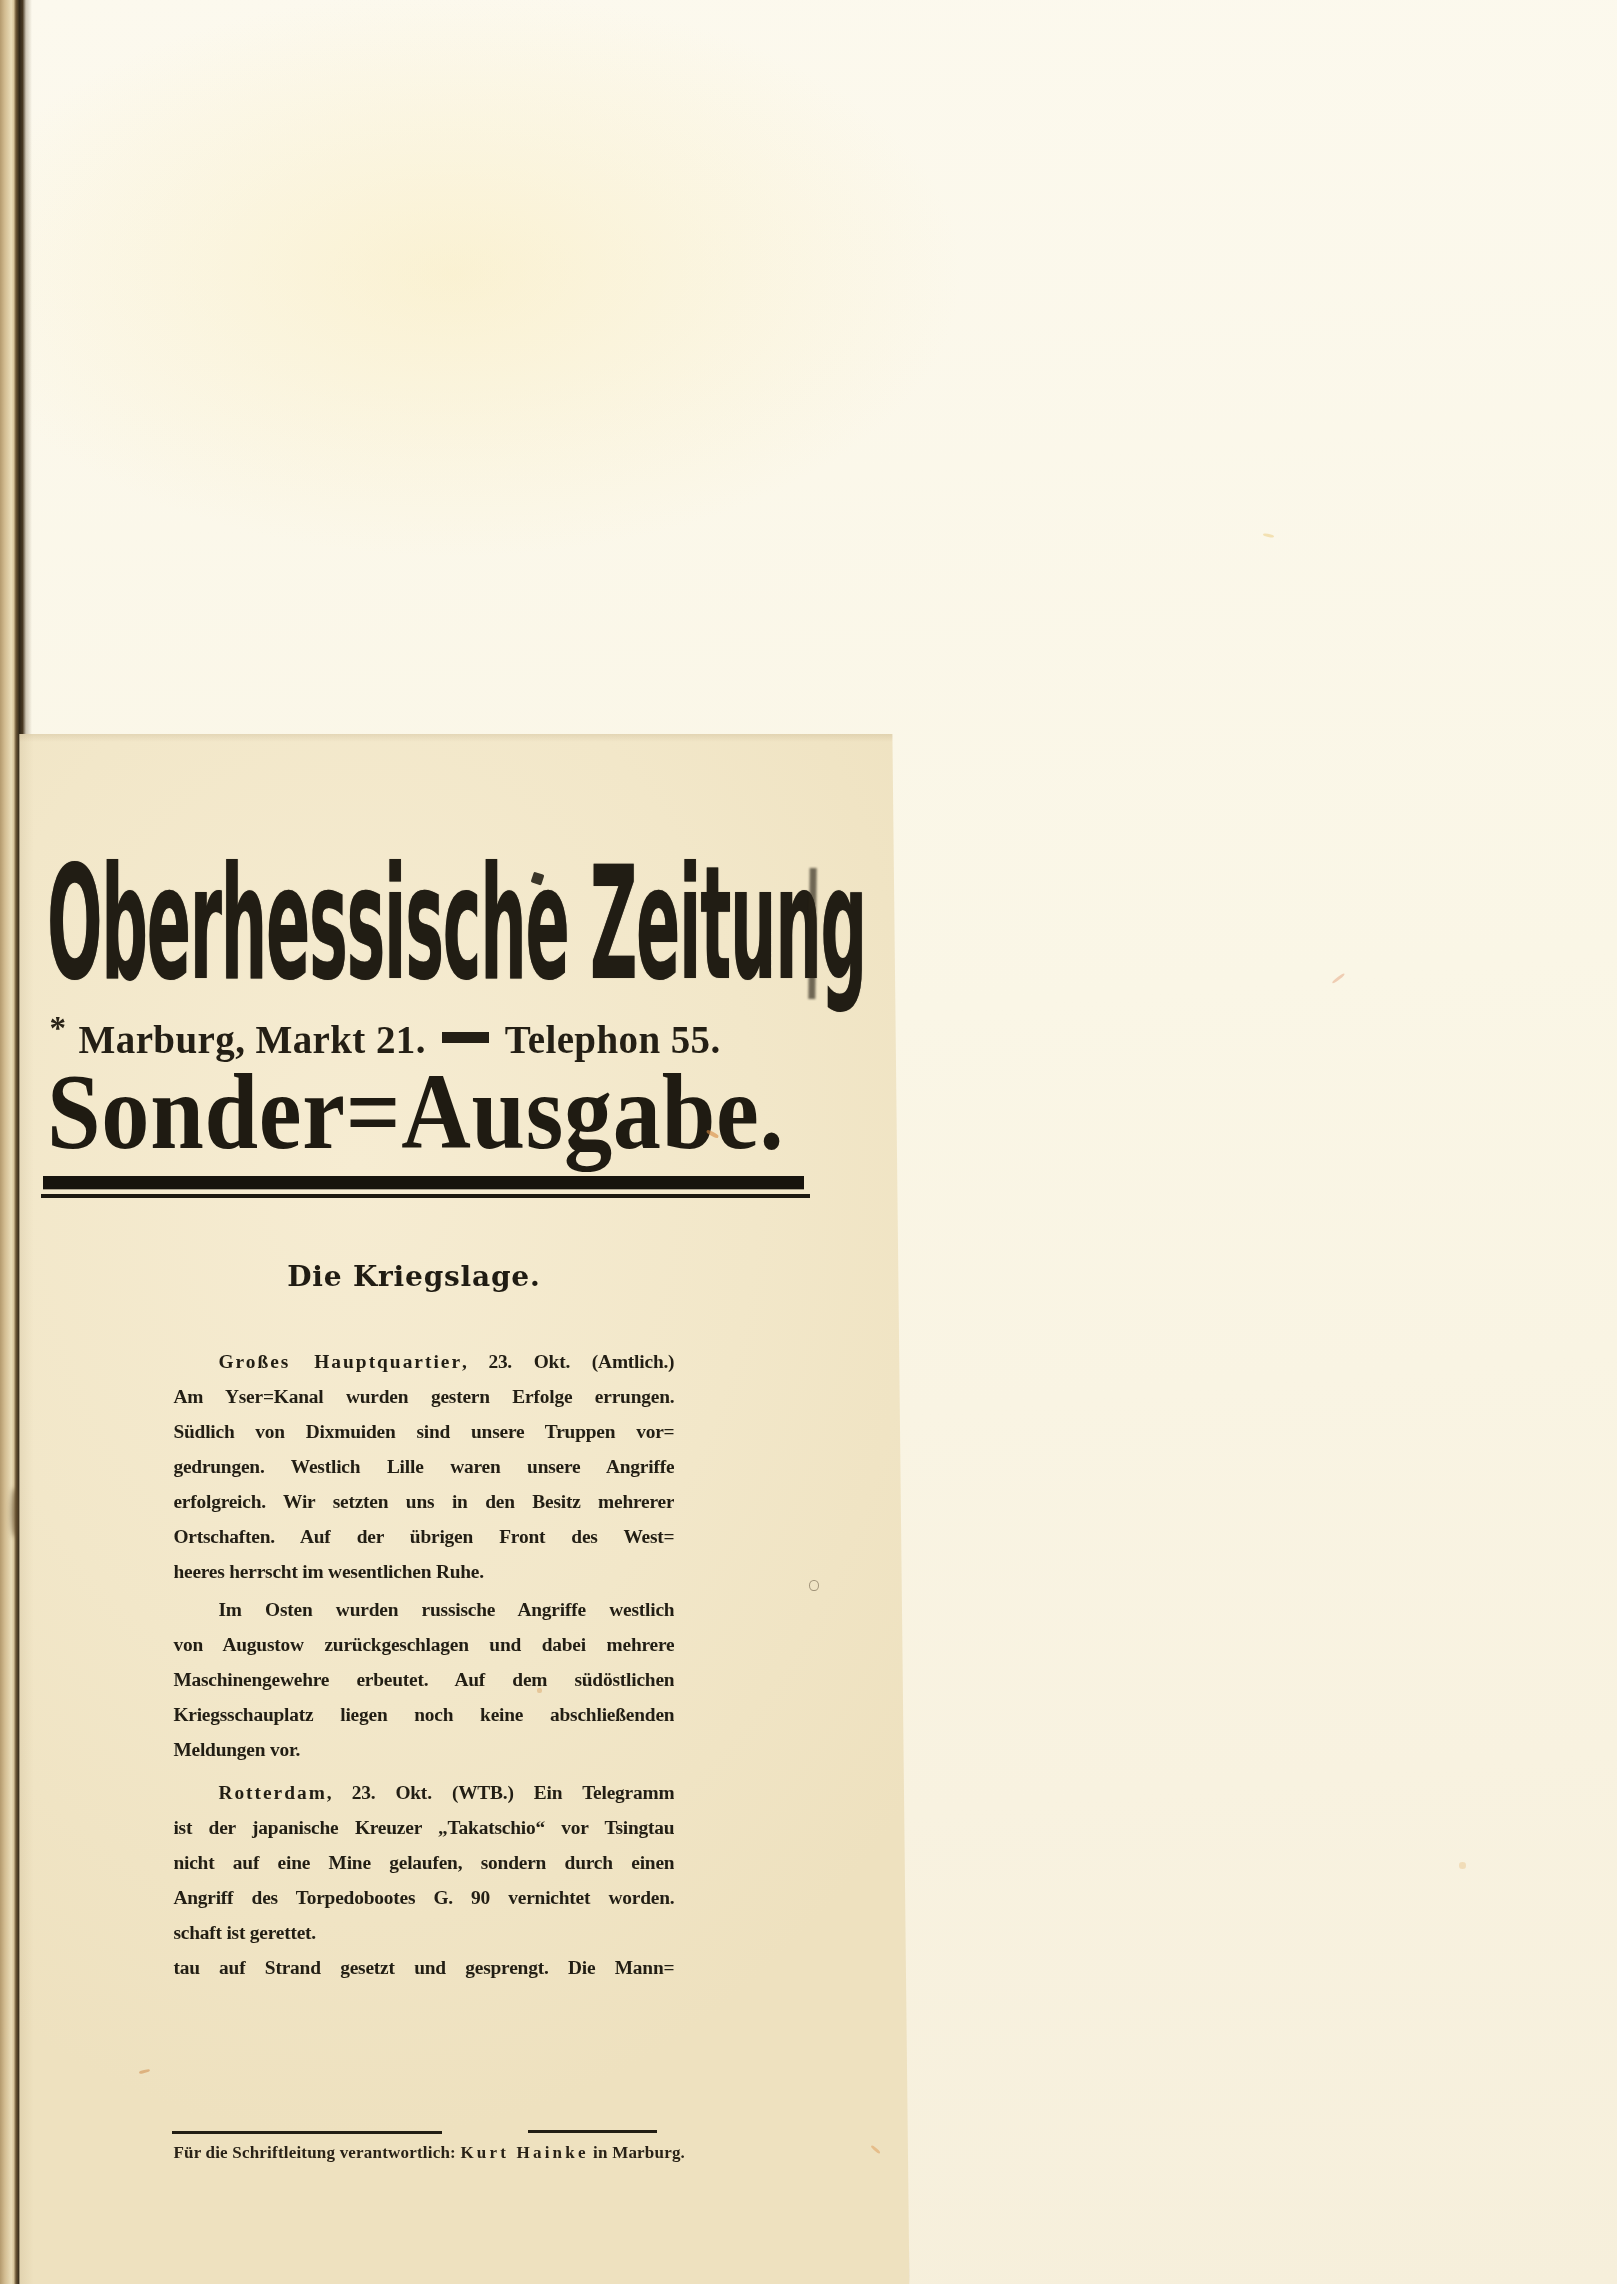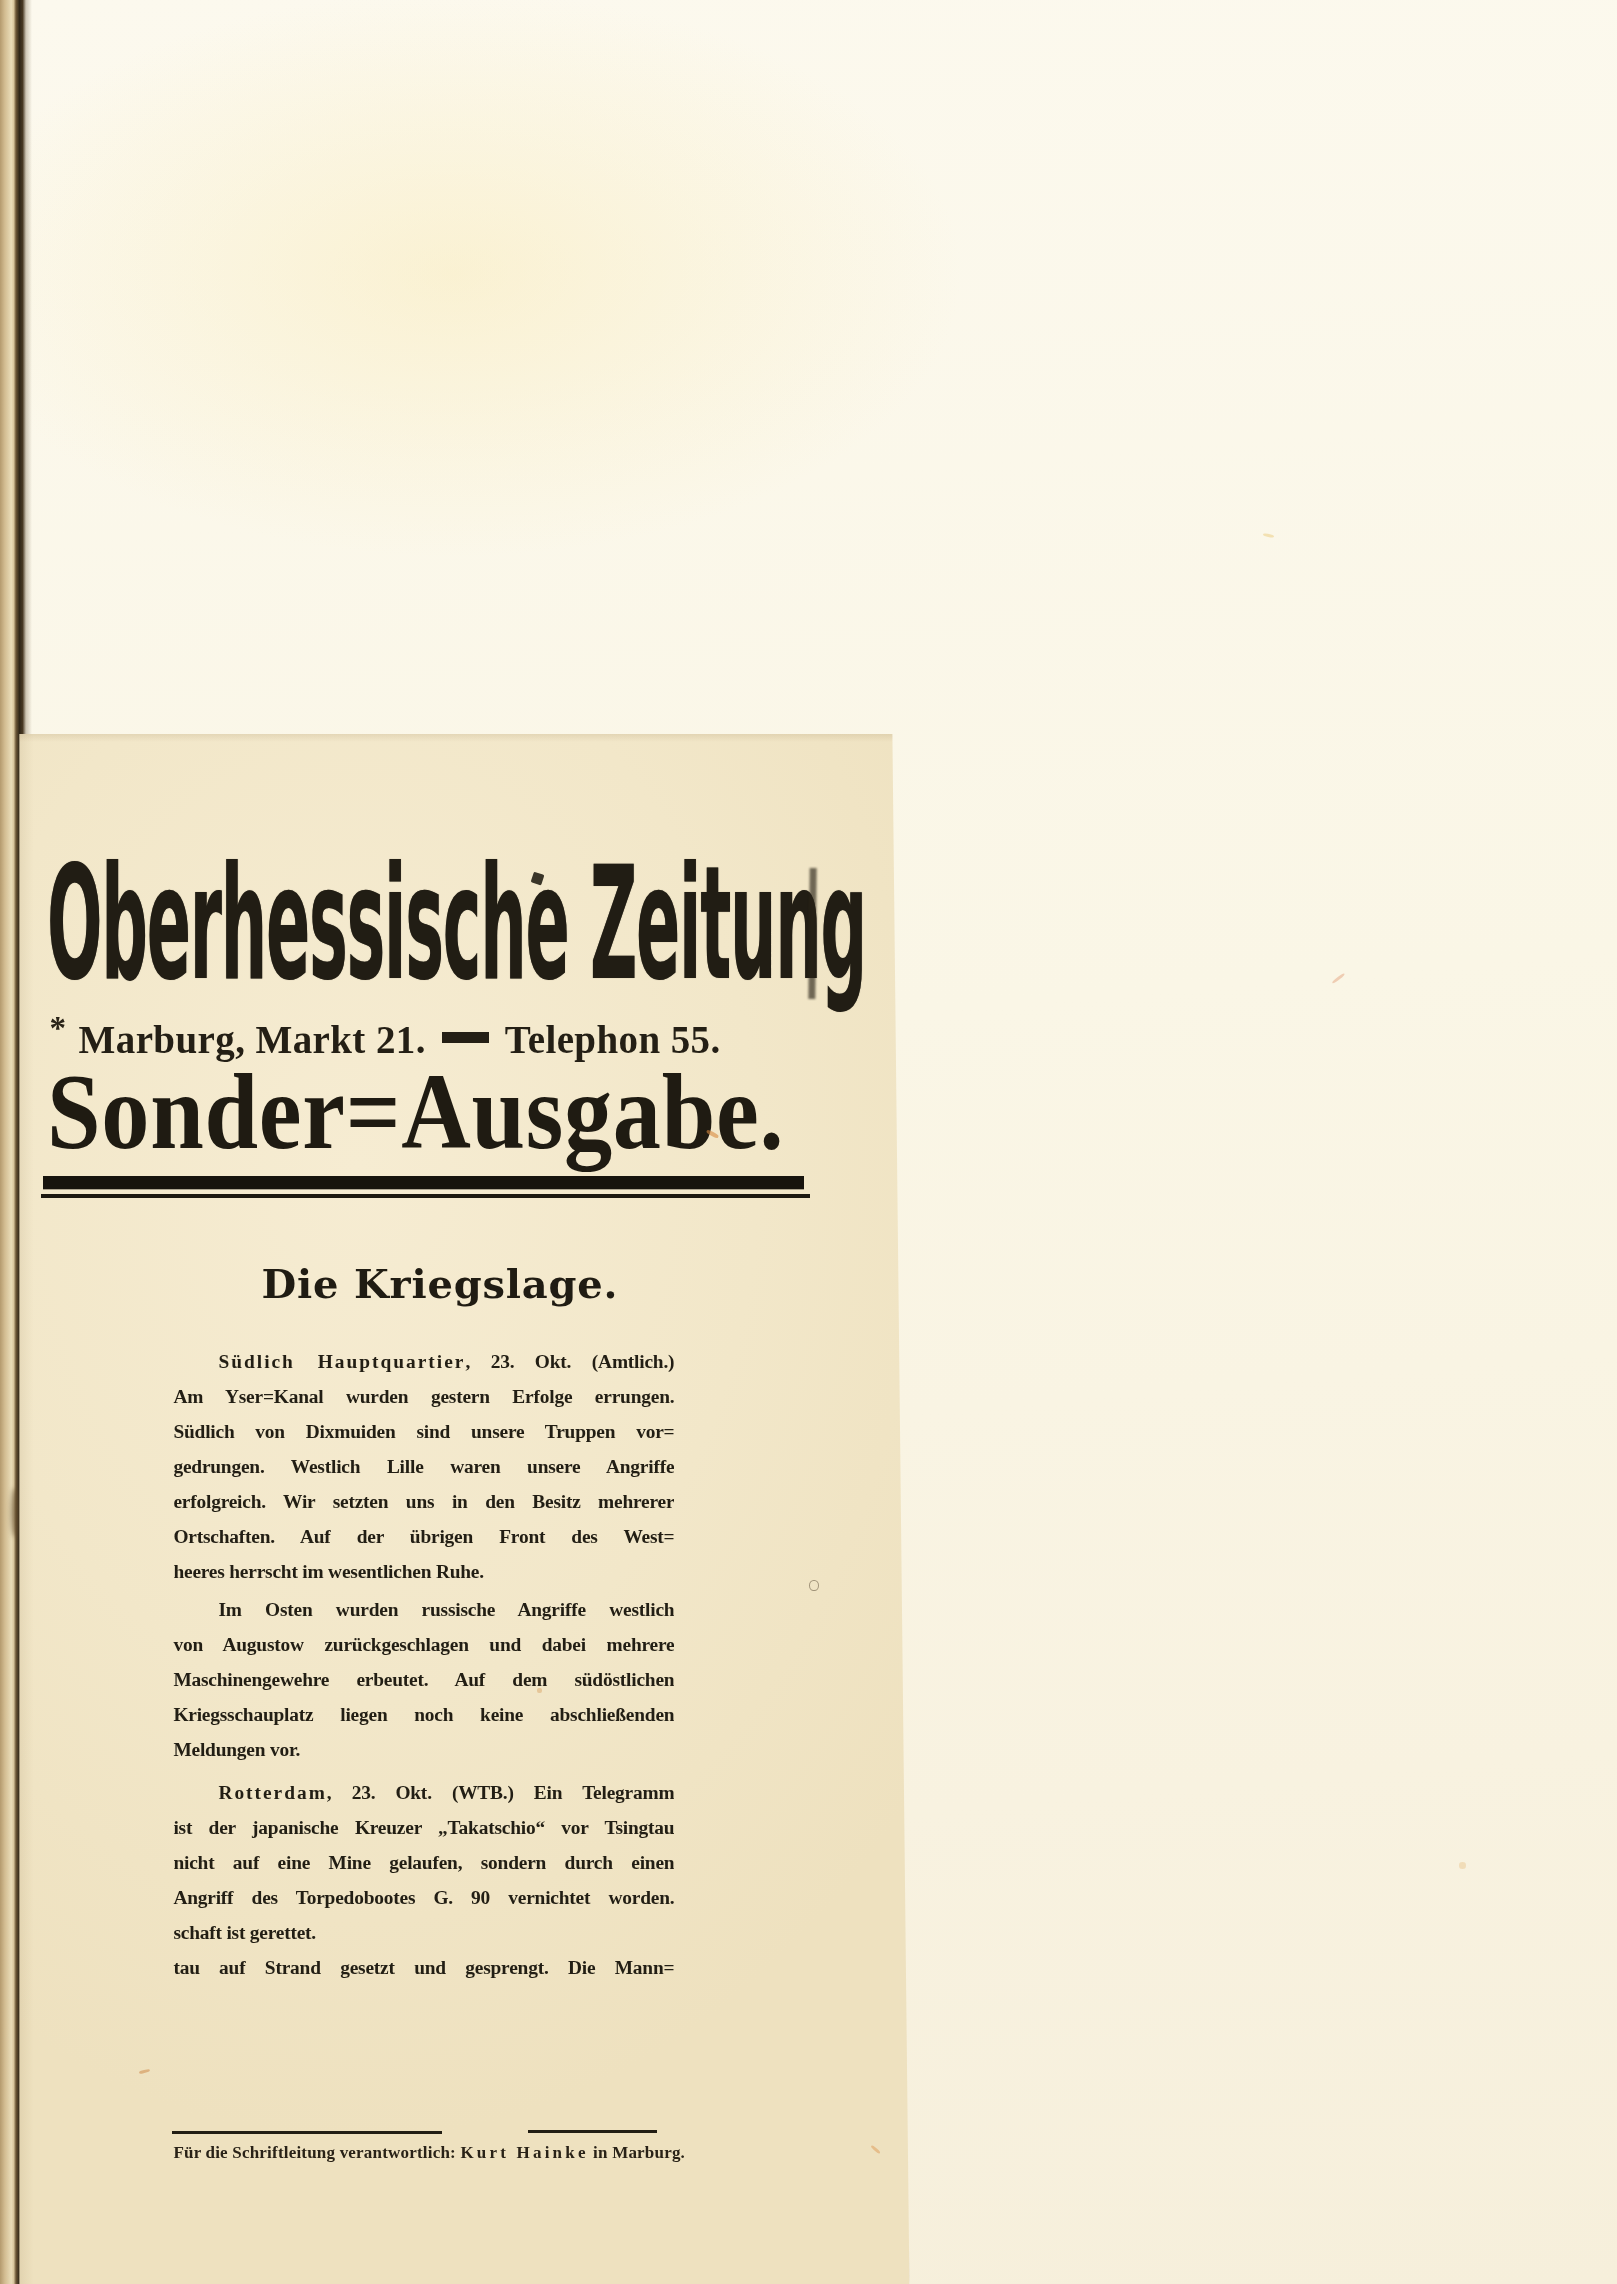--- a/index.html
+++ b/index.html
@@ -63,22 +63,22 @@
   .edition { position:absolute; left:27.5px; top:325px; white-space:nowrap;
     font-family:"Liberation Serif", serif; font-weight:700; font-size:107px; line-height:107px;
     letter-spacing:0.8px; color:#1f1b12; transform:scaleX(0.9); transform-origin:left top; }
 
   
   .rule-thick { position:absolute; left:24px; top:442px; width:761px; height:13px; background:#17140d;
     box-shadow:0 0.8px 0 rgba(23,20,13,.4); }
   .rule-thin  { position:absolute; left:22px; top:460px; width:769px; height:4px; background:#1d1910; }
 
   
-  .headline { position:absolute; left:170px; top:526px; width:501px; text-align:center;
-    font-family:"DejaVu Serif", serif; font-weight:700; font-size:40px; color:#201c13;
+  .headline { position:absolute; left:144px; top:526px; width:501px; text-align:center;
+    font-family:"DejaVu Serif", serif; font-weight:700; font-size:28px; color:#201c13;
     letter-spacing:0.8px; }
   .body { position:absolute; left:154px; top:610px; width:501px;
     font-family:"Liberation Serif", serif; font-weight:700; font-size:19.4px;
     letter-spacing:-0.2px; color:#221e14; }
   .para:nth-child(2) { margin-top:3.2px; }
   .para:nth-child(3) { margin-top:8px; }
   .bline { height:35px; line-height:35px; overflow:hidden; }
   .bline.just { text-align:justify; }
   .bline.just::after { content:""; display:inline-block; width:100%; height:0; }
   .bline.indent { text-indent:45px; }
@@ -133,21 +133,21 @@
 
     <div class="edition">Sonder=Ausgabe.</div>
 
     <div class="rule-thick"></div>
     <div class="rule-thin"></div>
 
     <div class="headline">Die Kriegslage.</div>
 
     <div class="body" id="article-body">
         <div class="para">
-          <div class="bline indent just"><span class="sperr">Südlich Hauptquartier</span><span>, 23. Okt. (Amtlich.)</span></div>
+          <div class="bline indent just"><span class="sperr">Großes Hauptquartier</span><span>, 23. Okt. (Amtlich.)</span></div>
           <div class="bline just"><span>Am Yser=Kanal wurden gestern Erfolge errungen.</span></div>
           <div class="bline just"><span>Südlich von Dixmuiden sind unsere Truppen vor=</span></div>
           <div class="bline just"><span>gedrungen. Westlich Lille waren unsere Angriffe</span></div>
           <div class="bline just"><span>erfolgreich. Wir setzten uns in den Besitz mehrerer</span></div>
           <div class="bline just"><span>Ortschaften. Auf der übrigen Front des West=</span></div>
           <div class="bline"><span>heeres herrscht im wesentlichen Ruhe.</span></div>
         </div>
         <div class="para">
           <div class="bline indent just"><span>Im Osten wurden russische Angriffe westlich</span></div>
           <div class="bline just"><span>von Augustow zurückgeschlagen und dabei mehrere</span></div>

